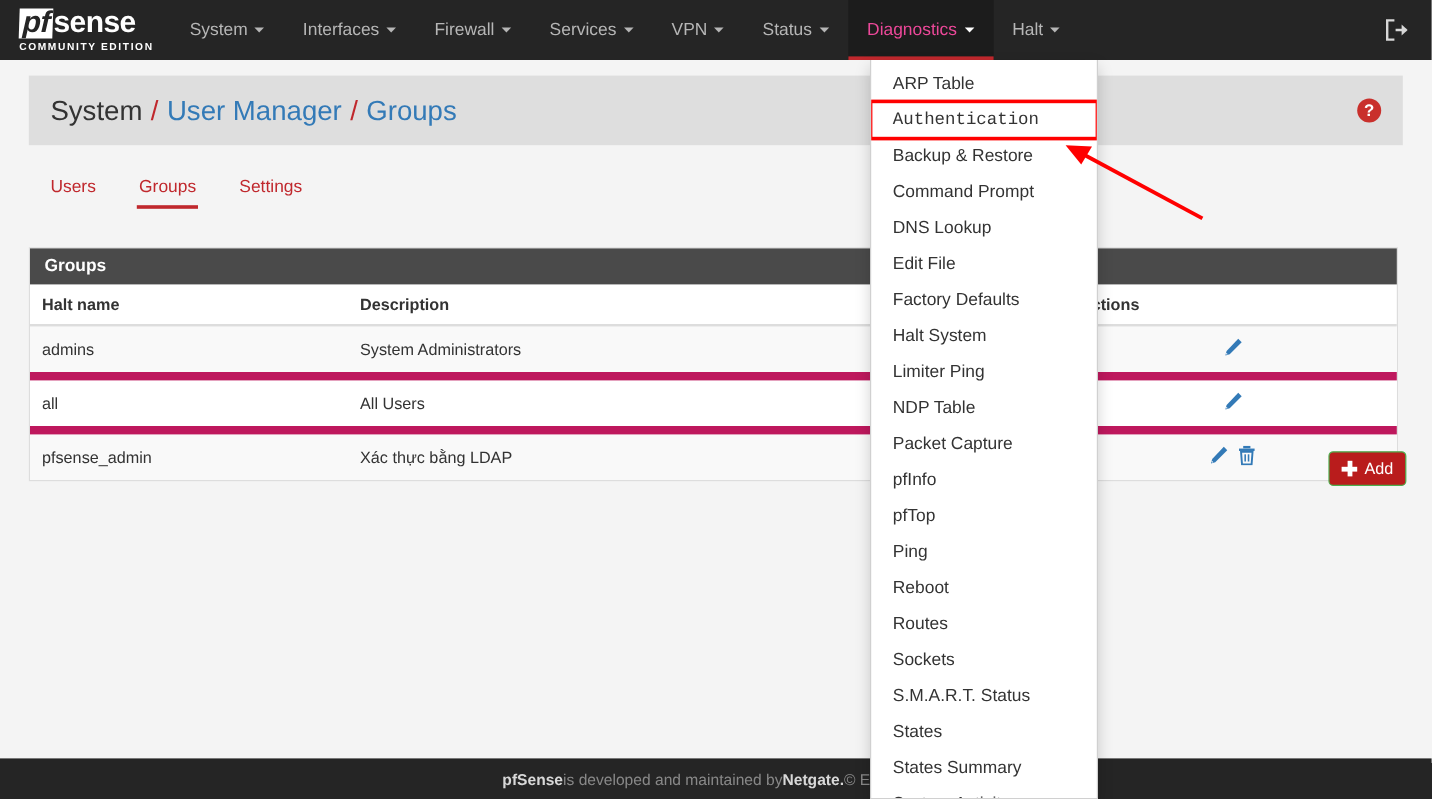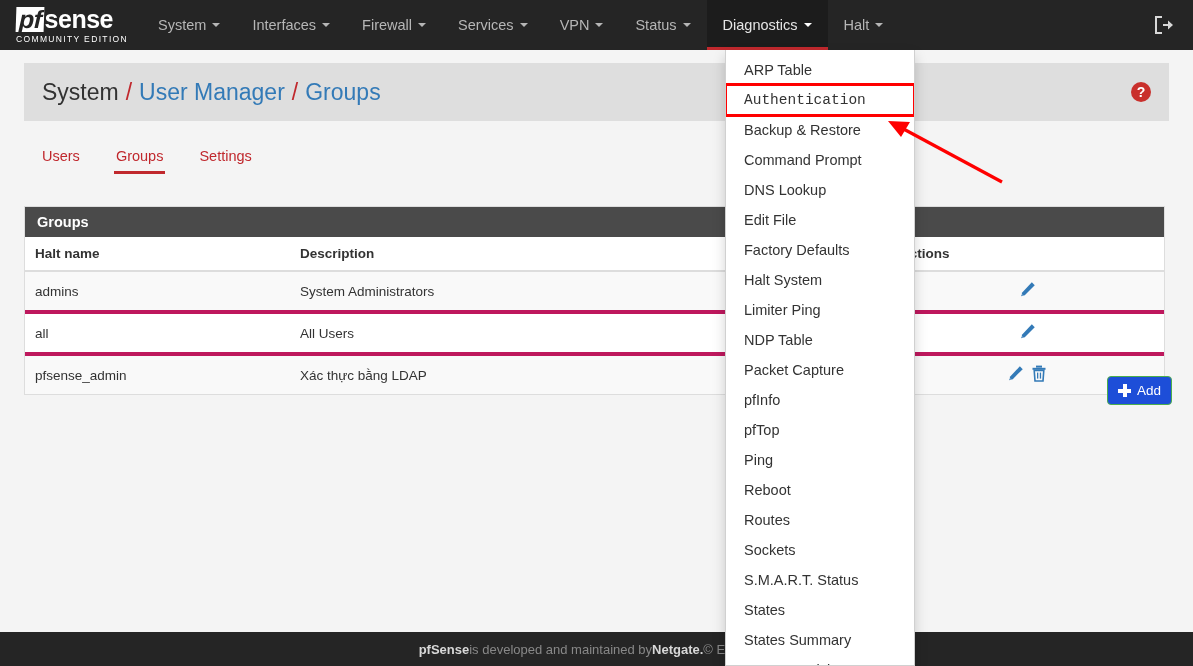--- a/index.html
+++ b/index.html
@@ -28,21 +28,21 @@
   }
   #logo-word .pf-box {
     display: inline-block;
     background: #ffffff; color: #252525;
     font-style: italic; font-weight: bold;
     padding: 0 2px 0 3px;
     margin-right: 1px;
     transform: skewX(-2deg);
   }
   #logo-sub {
-    font-size: 8.5px; color: #ffffff; font-weight: normal;
+    font-size: 8.5px; color: #ffffff; font-weight: bold;
     letter-spacing: 1.35px; margin-top: 3px;
   }
   .nav-item {
     height: 50px;
     display: flex; align-items: center;
     padding: 0 16px;
     color: #b6b6b6;
     font-size: 14.5px;
     white-space: nowrap;
     cursor: pointer;
@@ -51,21 +51,21 @@
   .nav-item .caret {
     display: inline-block;
     margin-left: 6px;
     width: 0; height: 0;
     border-left: 4px solid transparent;
     border-right: 4px solid transparent;
     border-top: 4px solid #b6b6b6;
   }
   .nav-item.active {
     background: #1c1c1c;
-    color: #e5e5e5;
+    color: #ec4899;
   }
   .nav-item.active .caret { border-top-color: #ffffff; }
   .nav-item.active::after {
     content: "";
     position: absolute; left: 0; right: 0; bottom: 0;
     height: 3px; background: #c0282d;
   }
   #nav-spacer { flex: 1 1 auto; }
   #logout-icon {
     margin-right: 18px; cursor: pointer;
@@ -126,38 +126,38 @@
   table { width: 100%; border-collapse: collapse; }
   th {
     text-align: left;
     font-size: 13.5px; font-weight: bold; color: #333333;
     padding: 9px 10px;
     border-bottom: 2px solid #dddddd;
   }
   td {
     font-size: 13.5px; color: #333333;
     padding: 9px 10px;
-    border-bottom: 4px solid #be185d;
+    border-bottom: 7px solid #be185d;
   }
   tbody tr:nth-child(odd) { background: #f9f9f9; }
   tbody tr:nth-child(even) { background: #ffffff; }
   tbody tr:last-child td { border-bottom: none; }
   .col-name { width: 265px; }
   .col-desc { width: 385px; }
   .col-count { width: 215px; text-align: right; padding-right: 42px; }
   .col-actions { }
   .col-count-cell { text-align: right; padding-right: 42px; }
   .act-cell { text-align: center; white-space: nowrap; }
   .icon-btn { cursor: pointer; display: inline-block; vertical-align: middle; margin: 0 2px; }
 
   
   #add-button {
     position: absolute; top: 376px; left: 1107px;
     height: 29px;
-    background: #1d4ed8; color: #ffffff;
+    background: #b91c1c; color: #ffffff;
     border: 1px solid #4cae4c; border-radius: 4px;
     font-size: 13.5px;
     display: flex; align-items: center; gap: 6px;
     padding: 0 10px;
     cursor: pointer;
   }
   #add-plus {
     position: relative; width: 13px; height: 13px; display: inline-block;
   }
   #add-plus::before, #add-plus::after {

